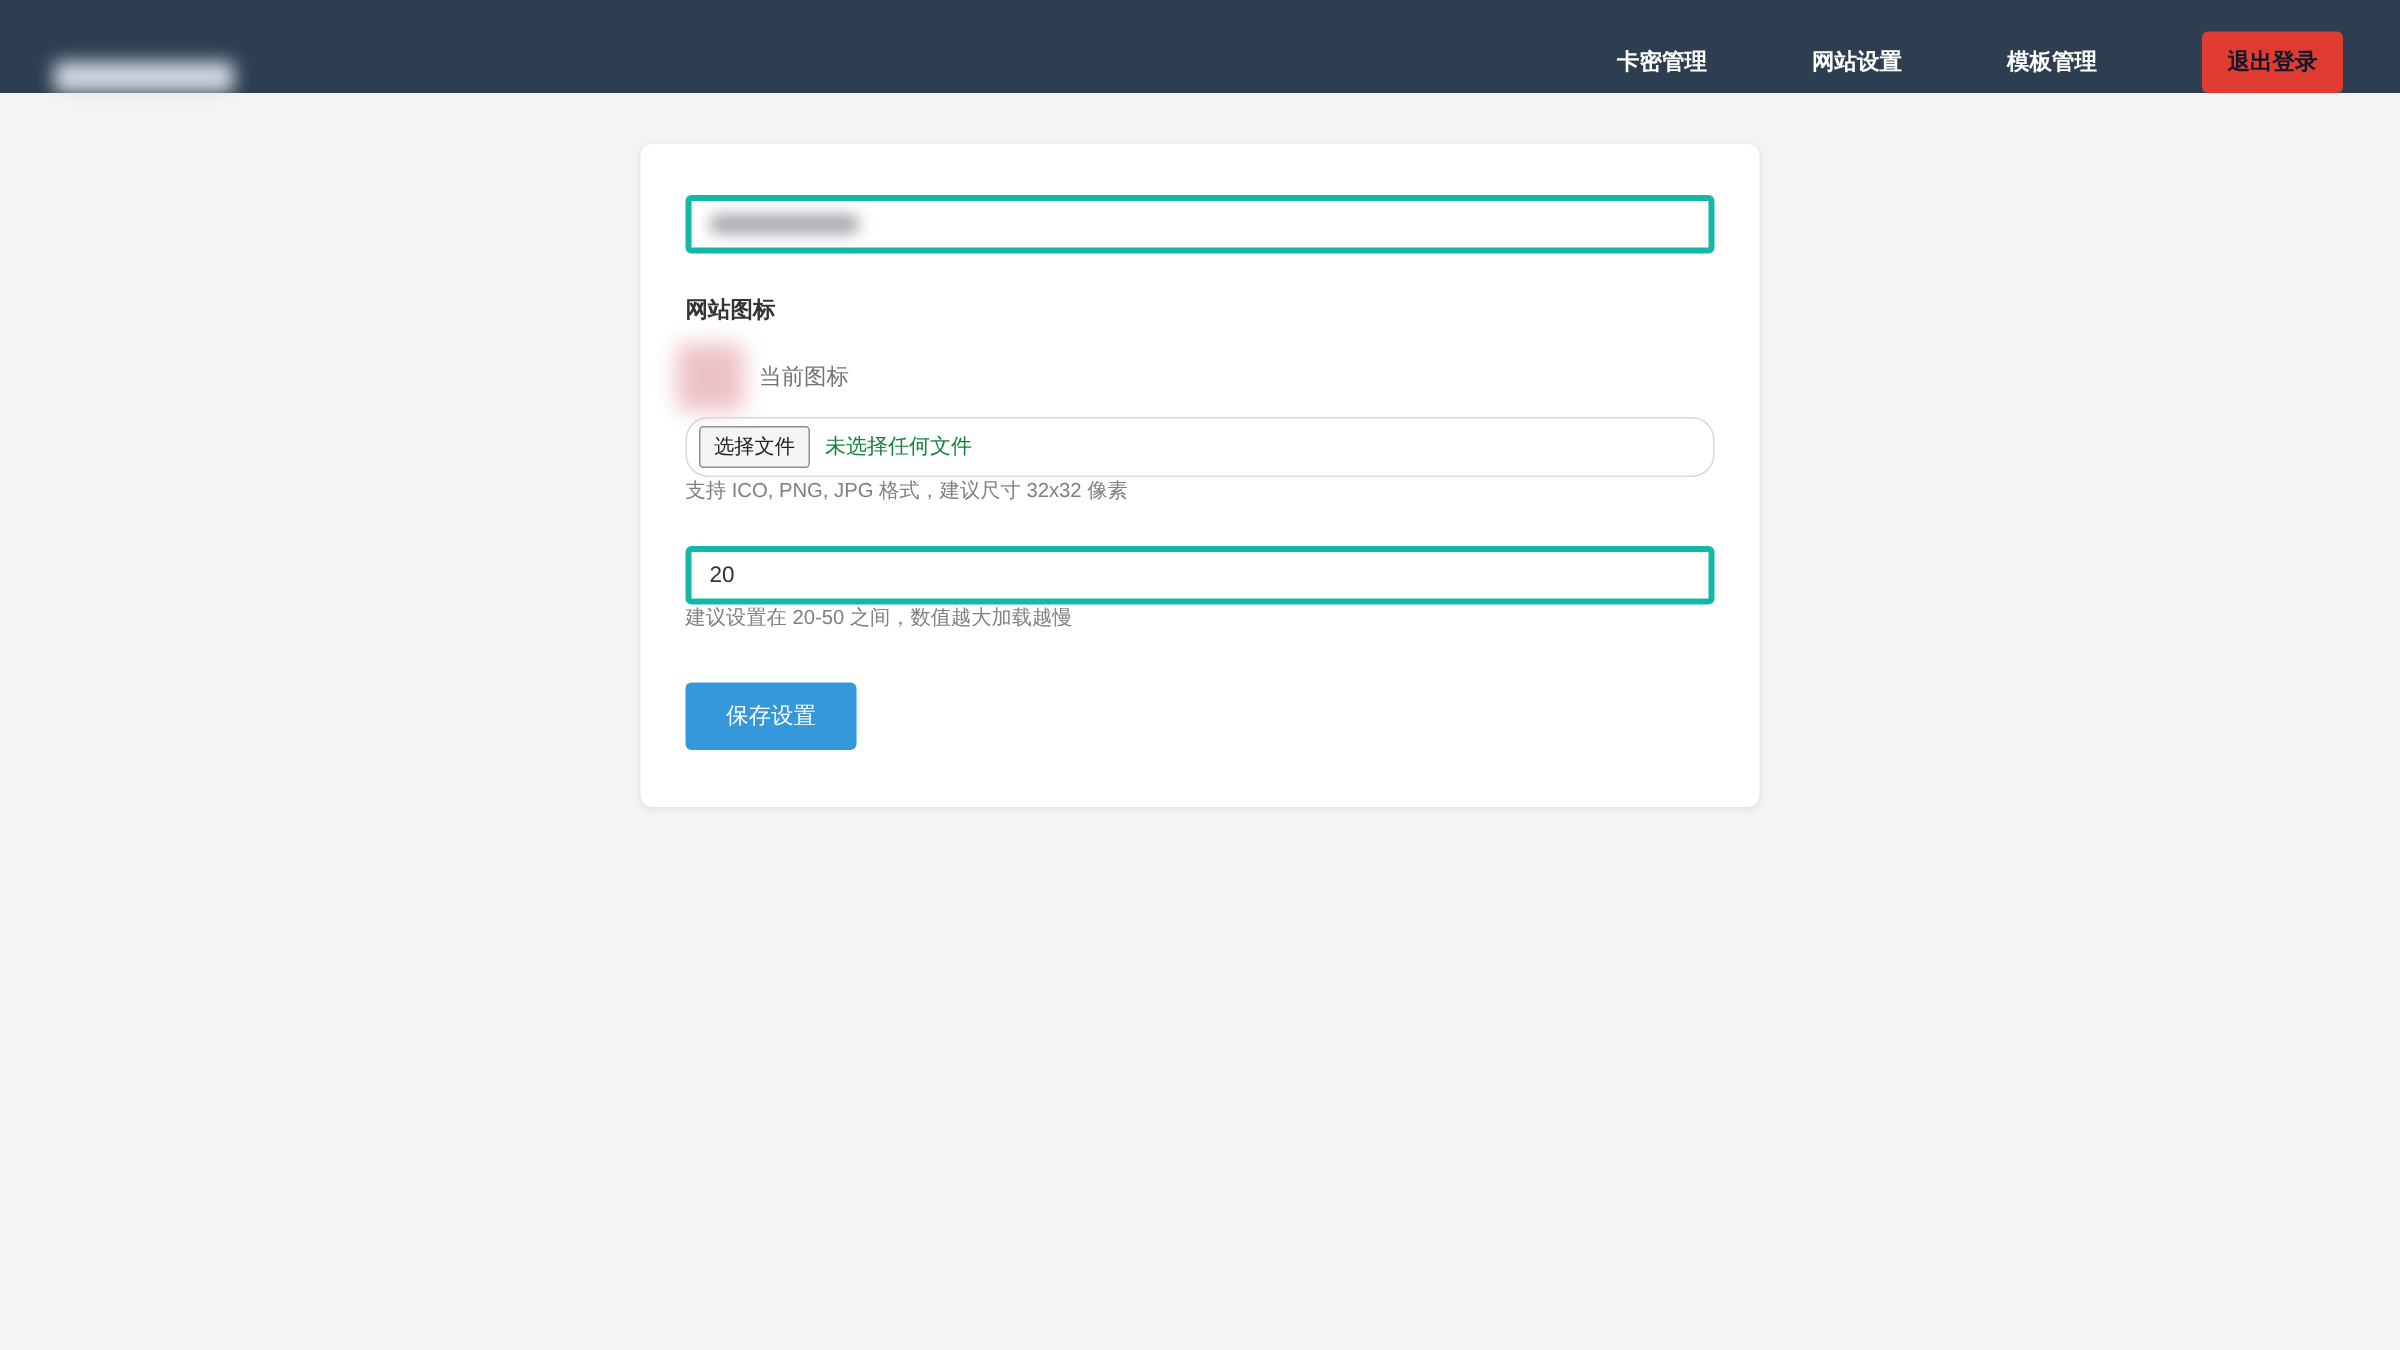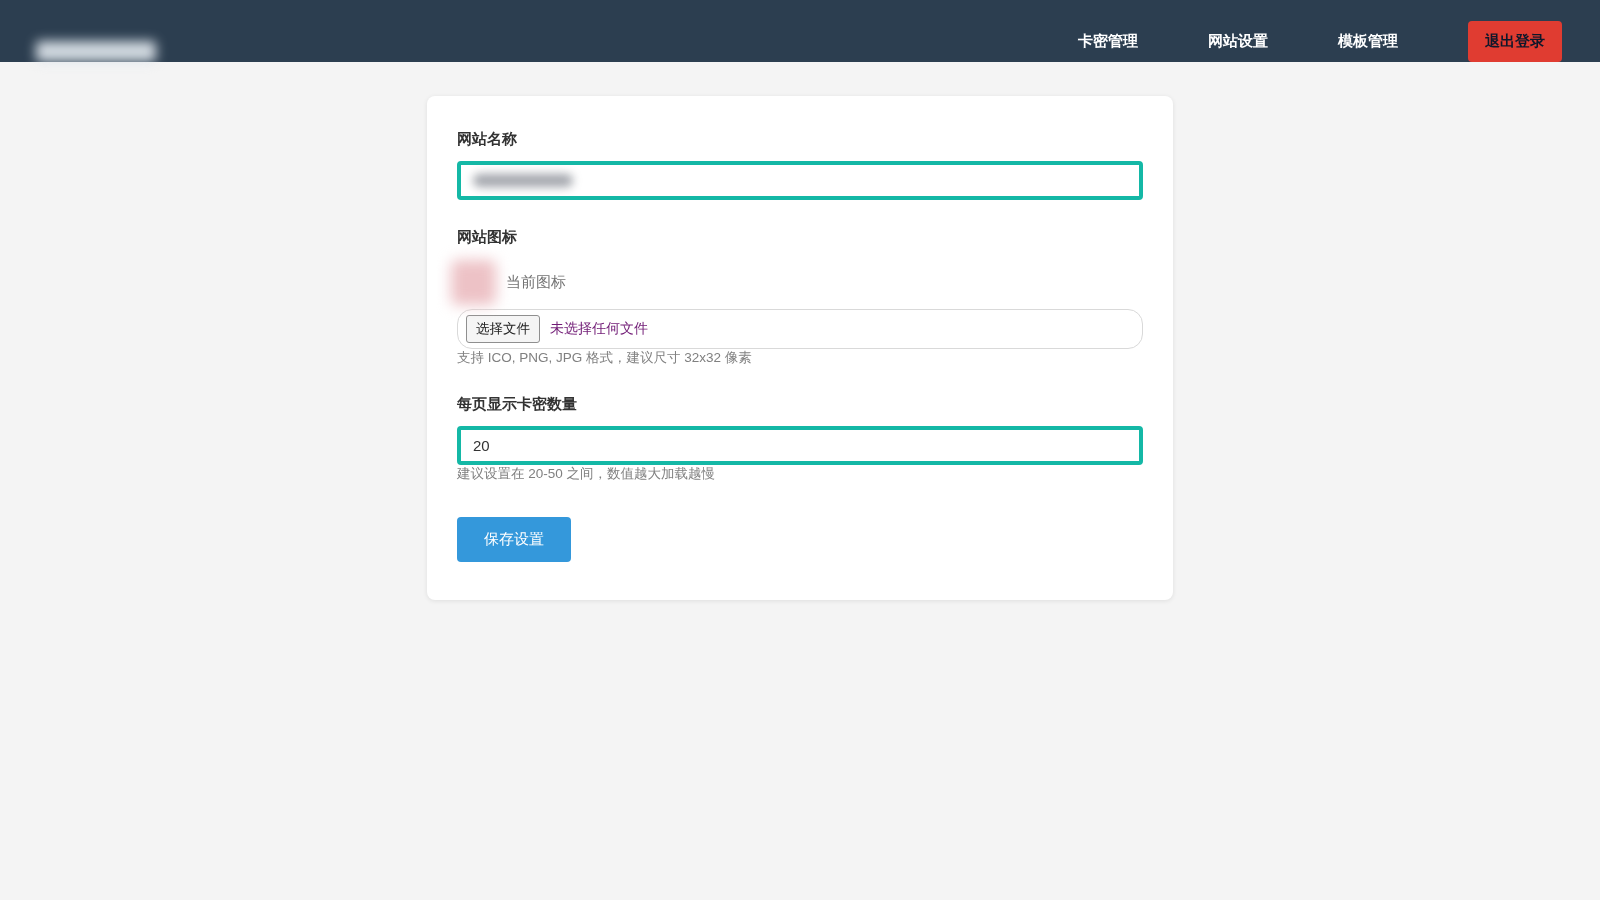--- a/index.html
+++ b/index.html
@@ -141,21 +141,21 @@
     font-size: 13.5px;
     color: #222222;
     padding: 4px 9px;
     margin-right: 10px;
     white-space: nowrap;
     font-family: "Liberation Sans", "DejaVu Sans", sans-serif;
     cursor: pointer;
   }
   .file-status {
     font-size: 14px;
-    color: #701a75;
+    color: #15803d;
     white-space: nowrap;
   }
 
   .hint {
     font-size: 13.5px;
     color: #808080;
     margin-top: 0;
   }
 
   .save-btn {
@@ -182,21 +182,20 @@
     <a class="nav-link">模板管理</a>
     <button class="logout-btn">退出登录</button>
   </nav>
 </header>
 
 <main>
   <section class="card">
 
     
     <div class="form-group">
-      <label class="form-label">网站名称</label>
       <div class="input-wrap">
         <input class="text-input" type="text" style="">
         <div class="name-redacted"></div>
       </div>
     </div>
 
     
     <div class="form-group">
       <label class="form-label">网站图标</label>
 
@@ -208,21 +207,20 @@
       <div class="file-input">
         <span class="file-btn">选择文件</span>
         <span class="file-status">未选择任何文件</span>
       </div>
 
       <div class="hint">支持 ICO, PNG, JPG 格式，建议尺寸 32x32 像素</div>
     </div>
 
     
     <div class="form-group">
-      <label class="form-label">每页显示卡密数量</label>
       <input class="text-input" type="text" value="20" style="">
       <div class="hint">建议设置在 20-50 之间，数值越大加载越慢</div>
     </div>
 
     
     <button class="save-btn">保存设置</button>
 
   </section>
 </main>
 

